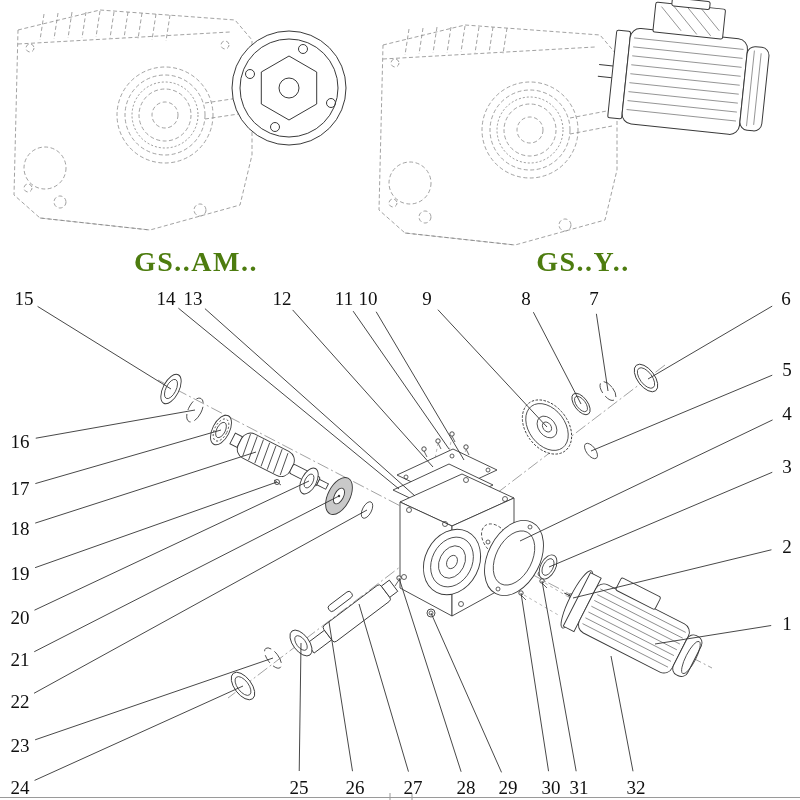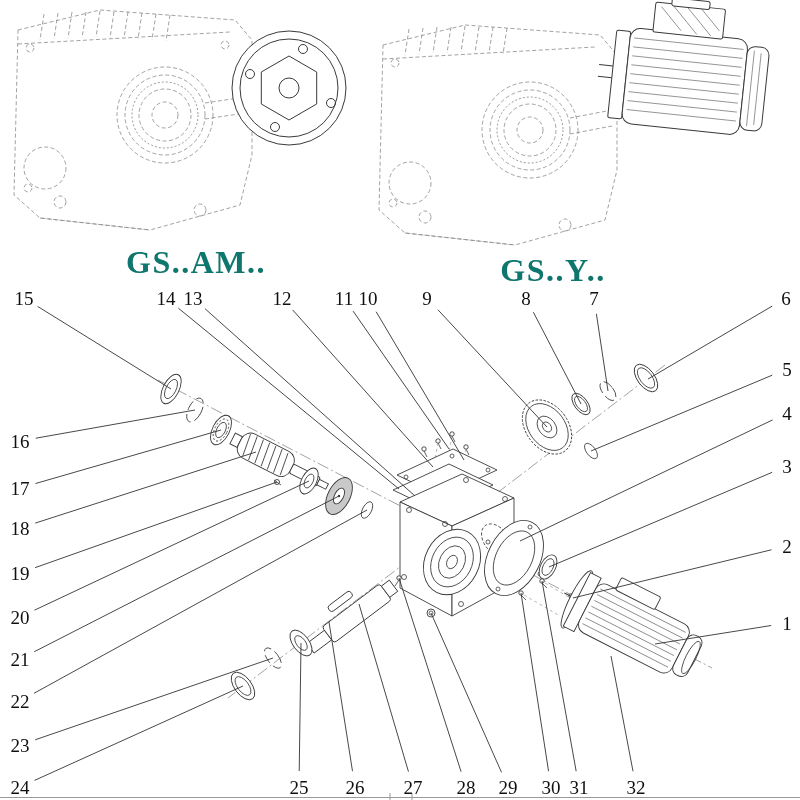--- a/index.html
+++ b/index.html
@@ -3,25 +3,25 @@
 <meta charset="utf-8">
 <style>
   html,body{margin:0;padding:0;background:#fff;}
   .canvas{
     position:relative;width:800px;height:800px;background:#ffffff;
     overflow:hidden;font-family:"Liberation Serif", serif;
   }
   .layer{position:absolute;left:0;top:0;}
   .variant-label{
     position:absolute;transform:translate(-50%,-50%);
-    font-weight:bold;font-size:32px;letter-spacing:1.5px;color:#0f766e;
+    font-weight:bold;font-size:28px;letter-spacing:1.5px;color:#4d7c0f;
     white-space:nowrap;
   }
   #label-am{left:196px;top:262px;}
-  #label-y{left:553px;top:262px;margin-top:8px;}
+  #label-y{left:583px;top:262px;}
   
   .dash{stroke:#8a8a8a;stroke-width:.8;fill:none;stroke-dasharray:4 2.5;}
   .solid{stroke:#3a3a3a;stroke-width:1;fill:none;}
   .solidw{stroke:#3a3a3a;stroke-width:1;fill:#ffffff;}
   .part{stroke:#3a3a3a;stroke-width:.9;fill:#ffffff;}
   .partline{stroke:#3a3a3a;stroke-width:.8;fill:none;}
   .thin{stroke:#555;stroke-width:.6;fill:none;}
   .axis{stroke:#7a7a7a;stroke-width:.7;fill:none;stroke-dasharray:12 3 2 3;}
   .drop{stroke:#999;stroke-width:.7;fill:none;stroke-dasharray:3 3;}
   .leader{stroke:#333;stroke-width:.9;}

